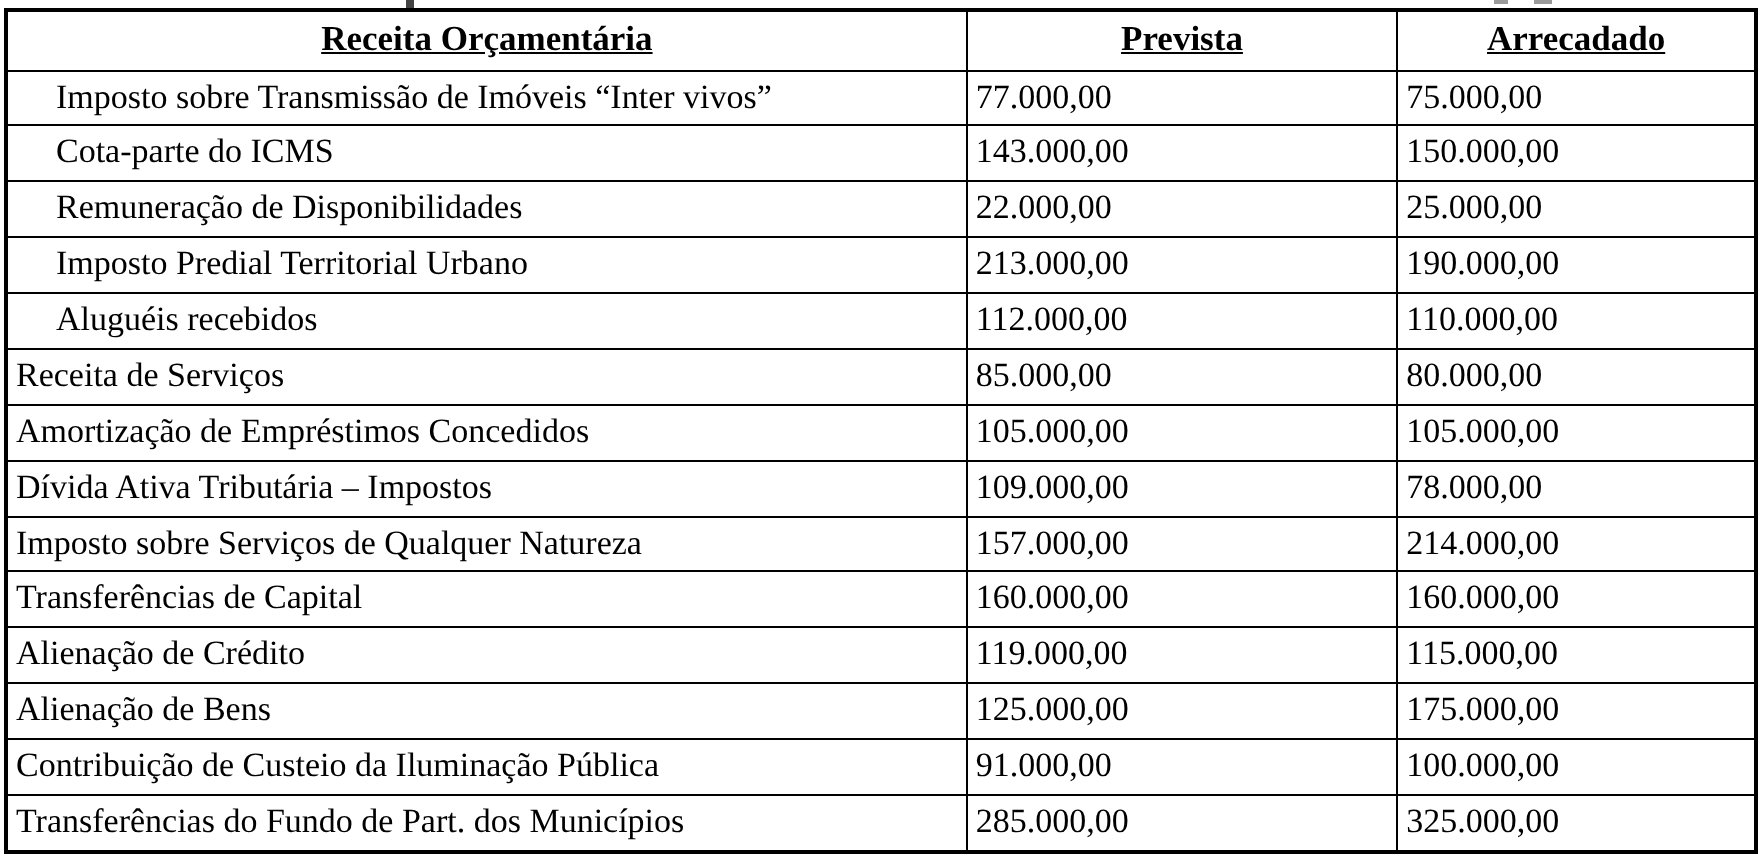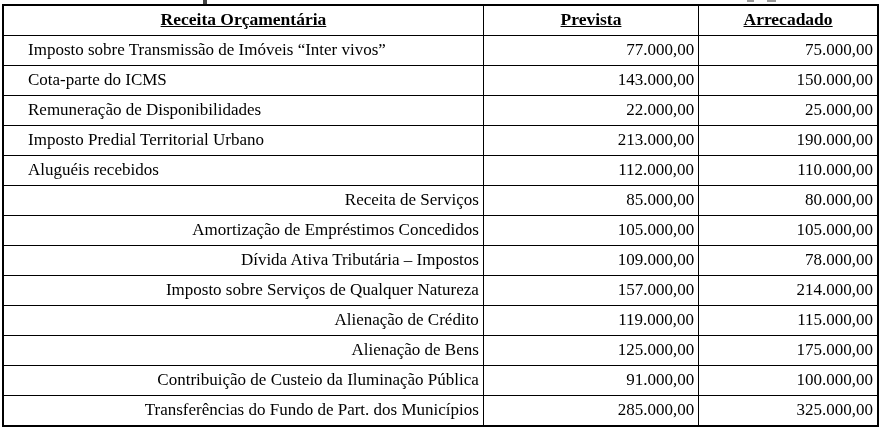--- a/index.html
+++ b/index.html
@@ -41,21 +41,21 @@
     white-space: nowrap;
     overflow: hidden;
   }
   thead tr { height: 30px; margin-top: 32px; }
   th span {
     font-weight: bold;
     text-decoration: underline;
     font-size: 17.5px;
   }
   td.align-left { text-align: left; padding-left: 24px; }
-  td.align-center { text-align: right; }
+  td.align-center { text-align: left; }
 </style>
 </head>
 <body>
 
 <div class="page">
 
   <div class="fragment" style="left:203px; top:0; width:4px; height:4px;"></div>
   <div class="fragment faint" style="left:747px; top:0; width:7px; height:2px;"></div>
   <div class="fragment faint" style="left:767px; top:0; width:9px; height:2px;"></div>
 
@@ -128,20 +128,25 @@
       <td class="align-center">109.000,00</td>
       <td class="align-center">78.000,00</td>
     </tr>
 
     <tr>
       <td class="align-center">Imposto sobre Serviços de Qualquer Natureza</td>
       <td class="align-center">157.000,00</td>
       <td class="align-center">214.000,00</td>
     </tr>
 
+    <tr>
+      <td class="align-center">Transferências de Capital</td>
+      <td class="align-center">160.000,00</td>
+      <td class="align-center">160.000,00</td>
+    </tr>
 
     <tr>
       <td class="align-center">Alienação de Crédito</td>
       <td class="align-center">119.000,00</td>
       <td class="align-center">115.000,00</td>
     </tr>
 
     <tr>
       <td class="align-center">Alienação de Bens</td>
       <td class="align-center">125.000,00</td>

